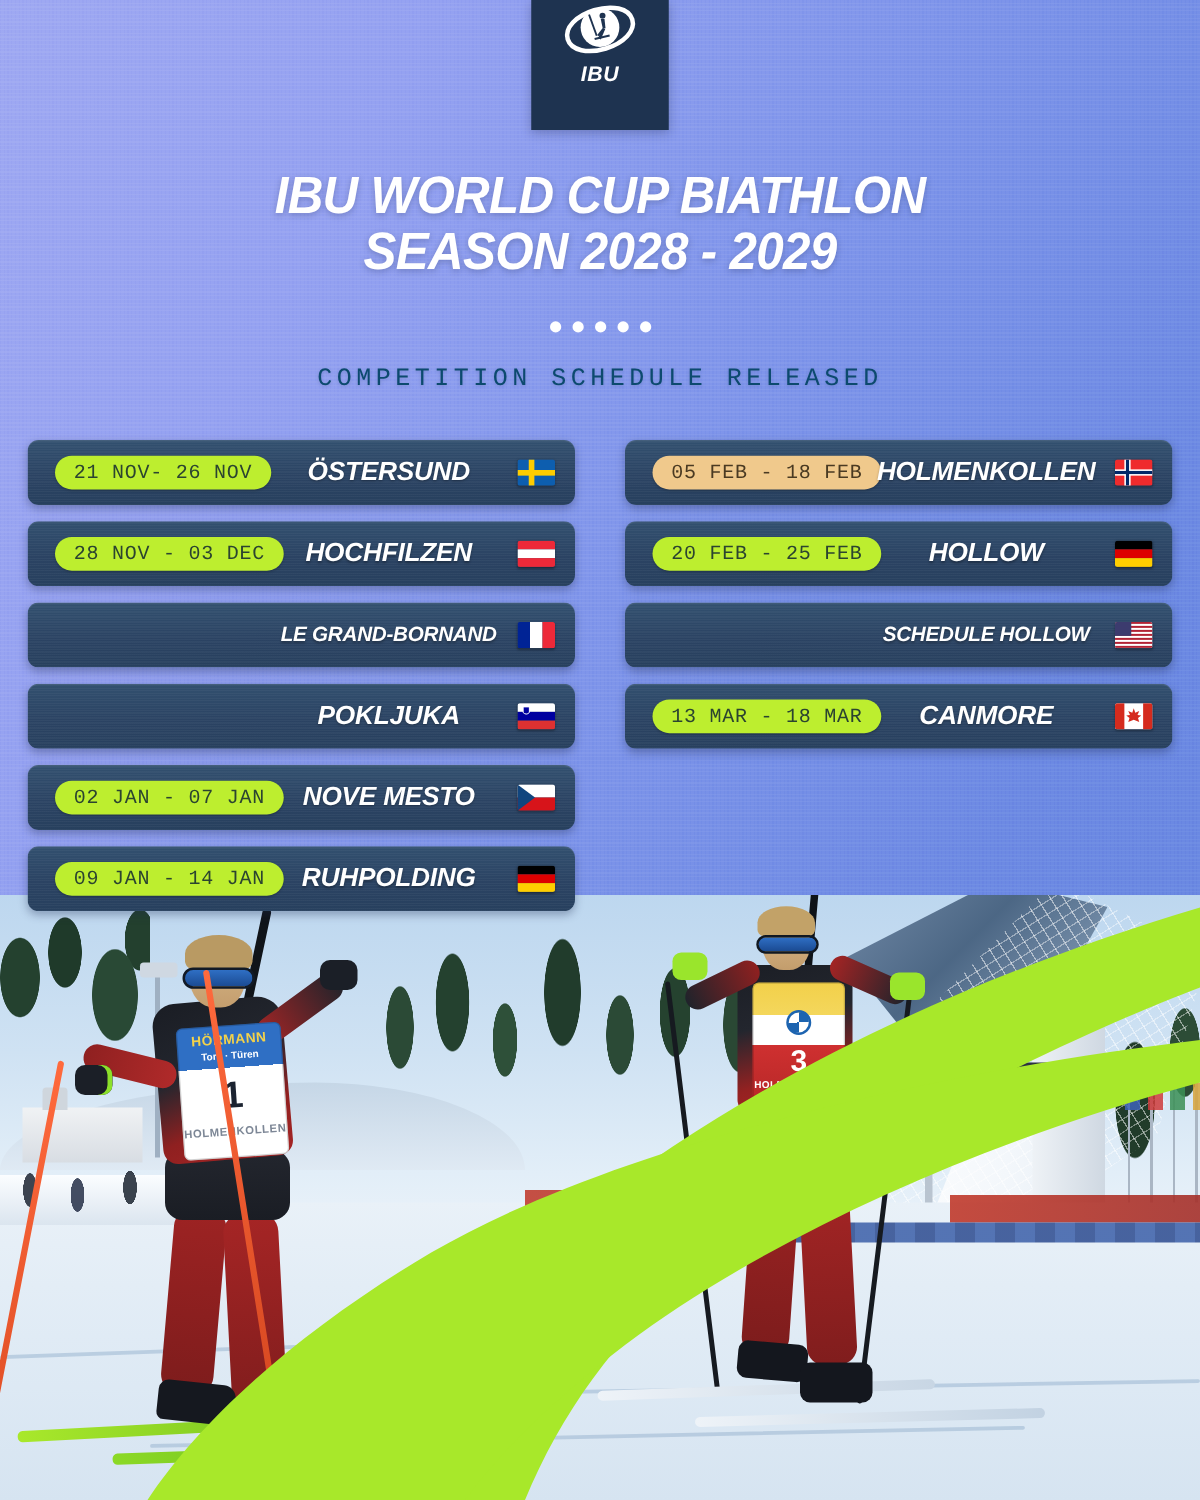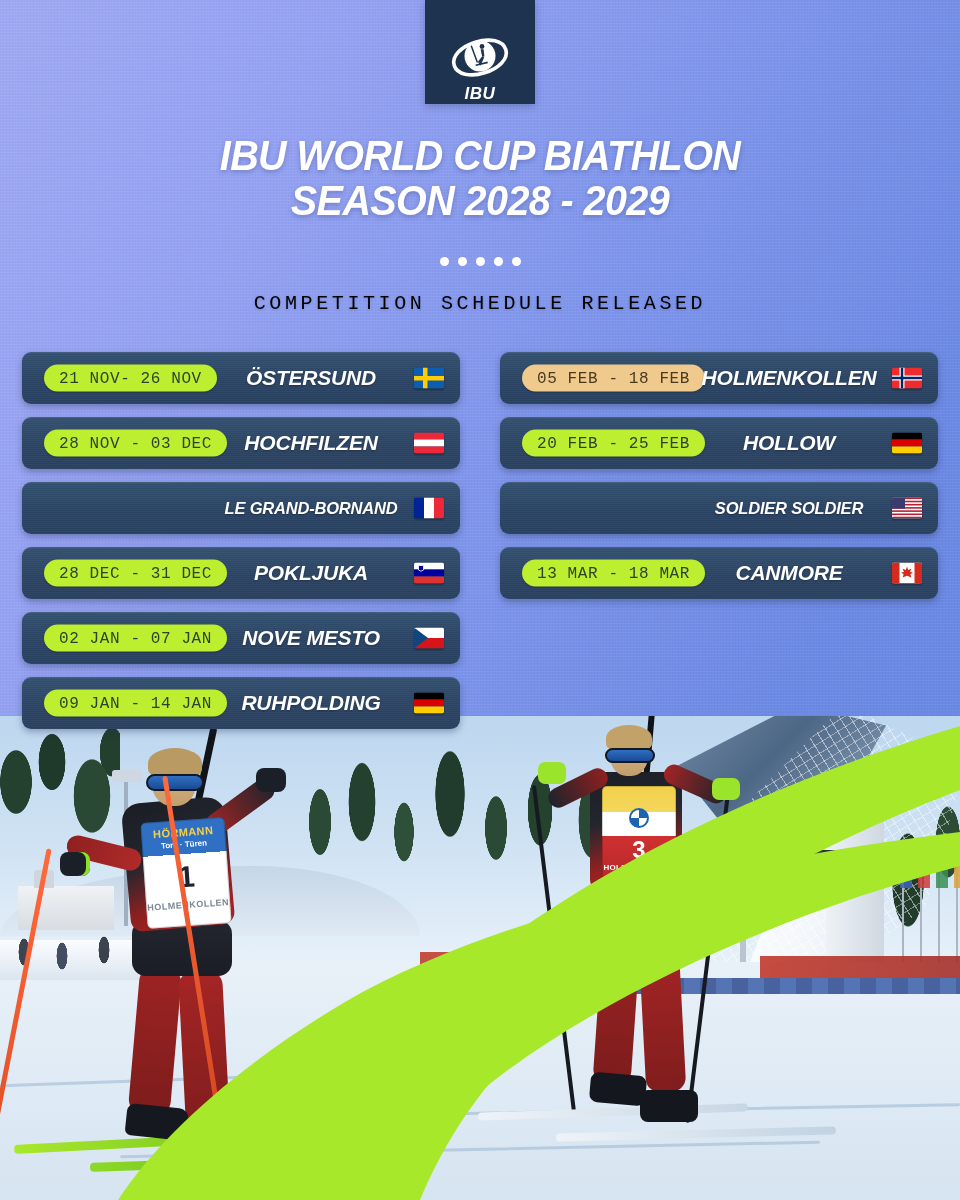--- a/index.html
+++ b/index.html
@@ -268,42 +268,42 @@
   #b-rifle{ position:absolute; left:110px; top:-30px; width:6px; height:108px;
     background:#0f1318; transform:rotate(5deg); border-radius:3px; }
 
   
   #swoosh-wrap{ position:absolute; left:0; top:0; width:960px; height:484px; pointer-events:none; }
 
   
   #logo-badge{
     position:absolute; left:425px; top:0; width:110px; height:104px;
     background:#1e3350; display:flex; flex-direction:column;
-    align-items:center; justify-content:flex-end; gap:2px;
+    align-items:center; justify-content:flex-start; gap:2px;
     box-shadow:0 2px 8px rgba(20,30,60,.28);
   }
   #logo-mark{ width:62px; height:48px; display:block; }
   #logo-text{
     font:italic 900 17px "Liberation Sans",sans-serif;
     color:#fff; letter-spacing:.5px;
   }
 
   #title-block{ position:absolute; left:0; top:134px; width:960px; text-align:center; }
   .title-line{
     font:italic 900 42px/1.06 "Liberation Sans",sans-serif;
     color:#fff; letter-spacing:-0.6px;
     text-shadow:0 2px 5px rgba(35,50,95,.30);
     white-space:nowrap; transform:scaleX(.94); transform-origin:center;
   }
   #dots{ display:flex; gap:9px; justify-content:center; margin-top:34px; }
   #dots i{ width:9px; height:9px; border-radius:50%; background:#fff; display:block; }
   #subtitle{
     margin-top:26px;
     font:400 20px "Liberation Mono",monospace;
-    color:#000000; letter-spacing:3.6px;
+    color:#0c4a6e; letter-spacing:3.6px;
     text-shadow:0 1px 3px rgba(35,50,95,.22);
   }
 
   
   #schedule{
     position:absolute; left:0; top:352px; width:960px; height:380px;
   }
   .col{ position:absolute; top:0; width:438px; }
   #col-left{ left:22px; }
   #col-right{ left:500px; }
@@ -501,21 +501,20 @@
         <div class="venue small">LE GRAND-BORNAND</div>
         <div class="flag">
           <svg viewBox="0 0 30 21">
             <rect width="10" height="21" fill="#002395"></rect>
             <rect x="10" width="10" height="21" fill="#fff"></rect>
             <rect x="20" width="10" height="21" fill="#ed2939"></rect>
           </svg>
         </div>
       </div>
       <div class="row">
-        <div class="pill green">28 DEC - 31 DEC</div>
         <div class="venue">POKLJUKA</div>
         <div class="flag">
           <svg viewBox="0 0 30 21">
             <rect width="30" height="7" fill="#fff"></rect>
             <rect y="7" width="30" height="7" fill="#0000a0"></rect>
             <rect y="14" width="30" height="7" fill="#de3131"></rect>
             <path d="M4.5 3 L9.5 3 L9.5 7.5 Q7 10 4.5 7.5 Z" fill="#0000a0" stroke="#fff" stroke-width="0.8"></path>
           </svg>
         </div>
       </div>
@@ -561,21 +560,21 @@
         <div class="venue">HOLLOW</div>
         <div class="flag">
           <svg viewBox="0 0 30 21">
             <rect width="30" height="7" fill="#000"></rect>
             <rect y="7" width="30" height="7" fill="#dd0000"></rect>
             <rect y="14" width="30" height="7" fill="#ffce00"></rect>
           </svg>
         </div>
       </div>
       <div class="row">
-        <div class="venue small">SOLDIER SOLDIER</div>
+        <div class="venue small">SCHEDULE HOLLOW</div>
         <div class="flag">
           <svg viewBox="0 0 30 21">
             <rect width="30" height="21" fill="#fff"></rect>
             <g fill="#b22234">
               <rect width="30" height="1.6"></rect>
               <rect y="3.2" width="30" height="1.6"></rect>
               <rect y="6.4" width="30" height="1.6"></rect>
               <rect y="9.6" width="30" height="1.6"></rect>
               <rect y="12.8" width="30" height="1.6"></rect>
               <rect y="16" width="30" height="1.6"></rect>

